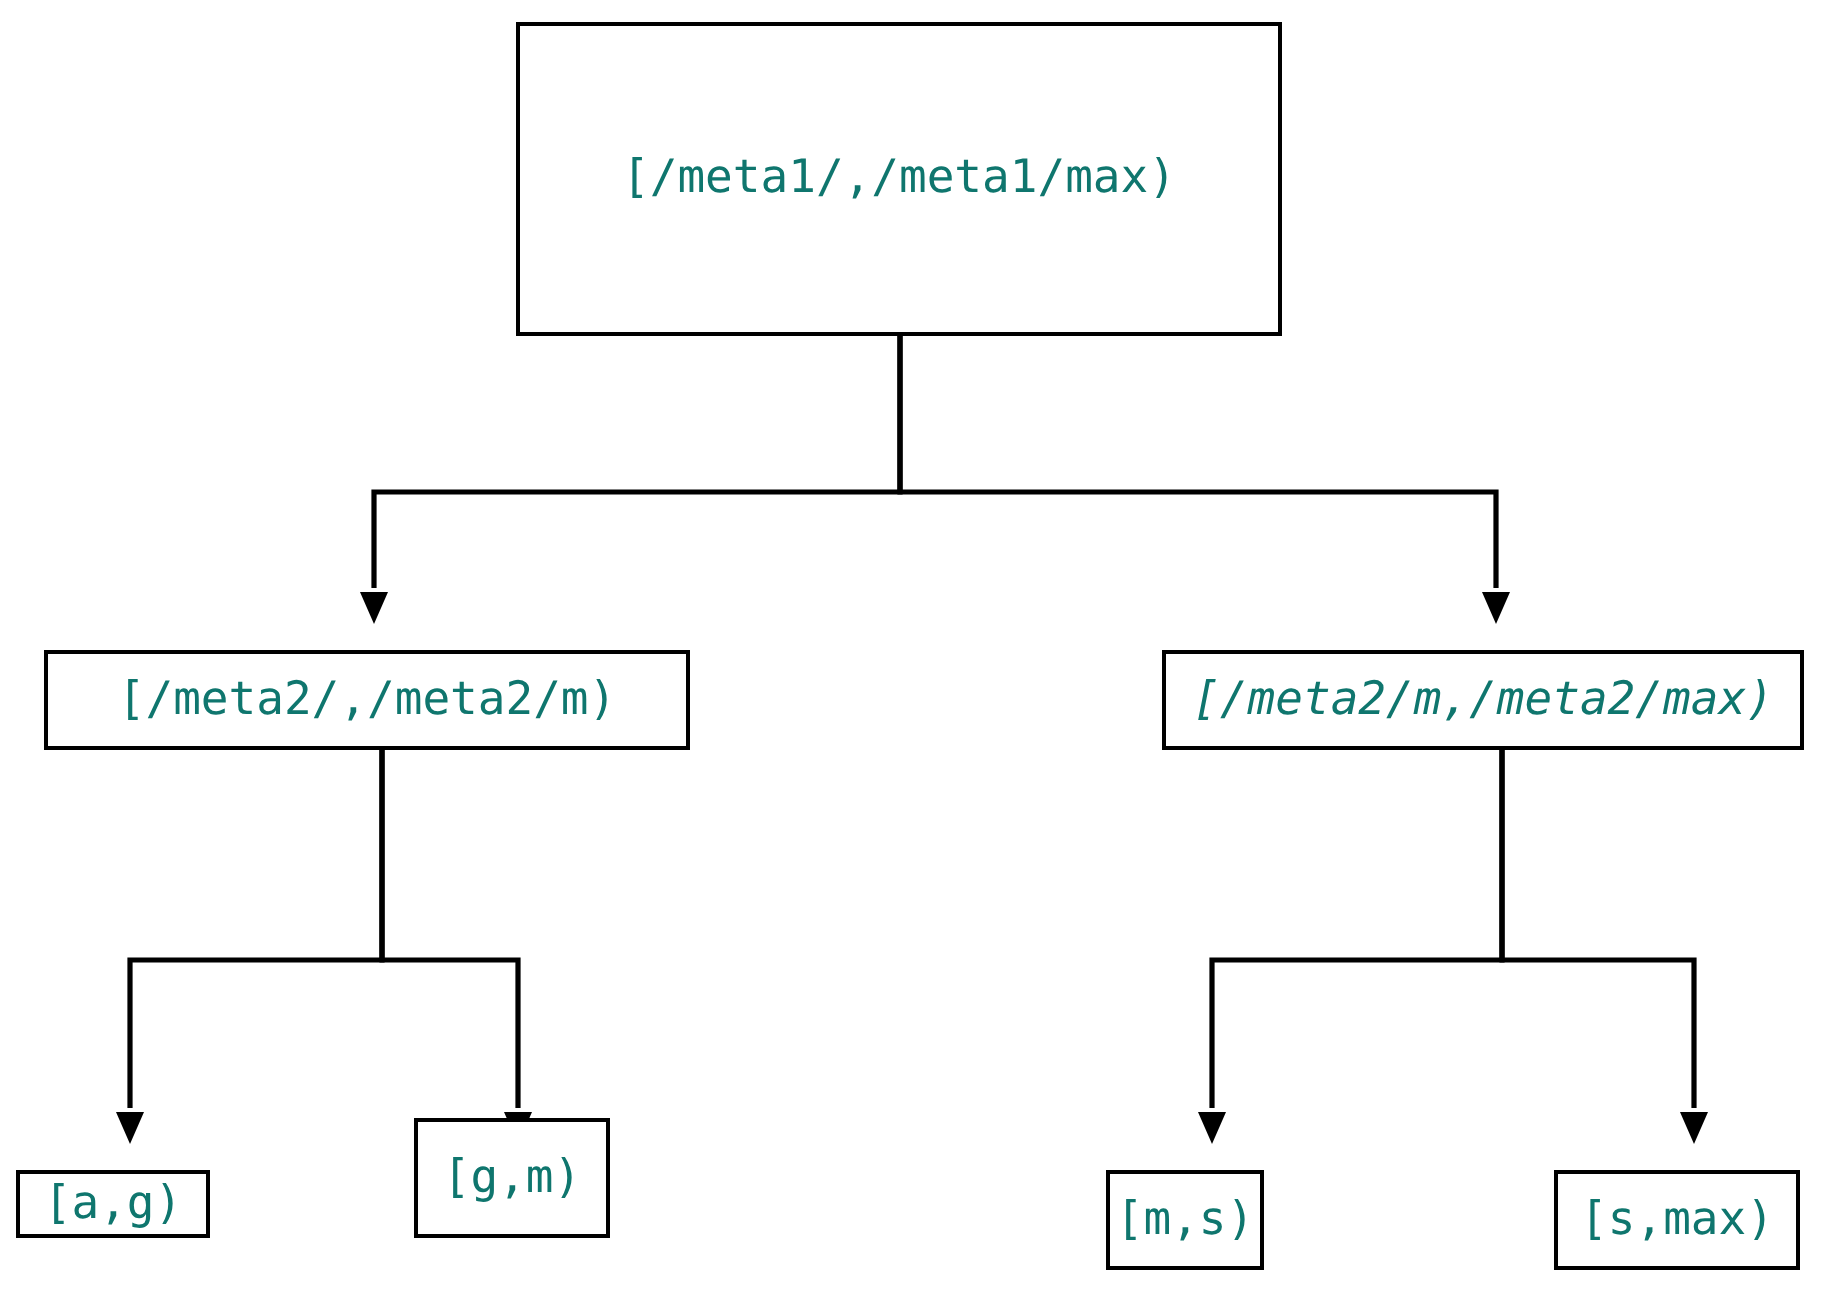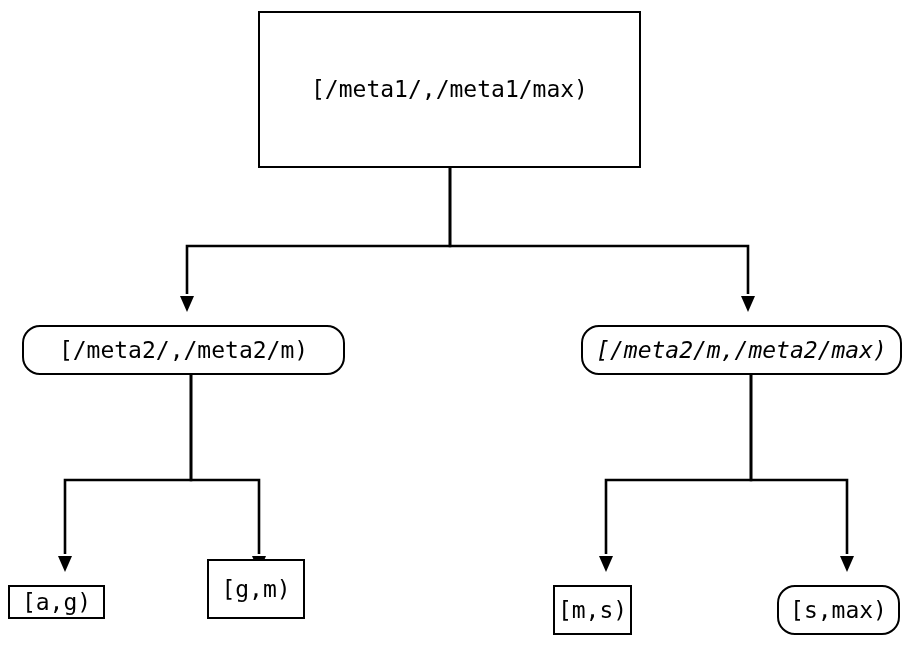--- a/index.html
+++ b/index.html
@@ -24,31 +24,31 @@
     height: 652px;
   }
   .node-box {
     position: absolute;
     box-sizing: border-box;
     border: 2px solid #000000;
     background: #ffffff;
     display: flex;
     align-items: center;
     justify-content: center;
-    color: #000000;
+    color: #0f766e;
     letter-spacing: 0px;
     white-space: nowrap;
     z-index: 2;
   }
   .node-label {
     display: block;
     line-height: 1;
   }
   .level-root { font-size: 23px; }
-  .level-mid  { font-size: 23px; border-radius: 18px; }
+  .level-mid  { font-size: 23px; }
   .level-leaf { font-size: 23px; }
 </style>
 </head>
 <body>
 
 <div id="diagram-root">
 
   <svg id="edge-layer" width="912" height="652" viewBox="0 0 912 652" xmlns="http://www.w3.org/2000/svg">
 
     <g>
@@ -99,17 +99,17 @@
   </div>
 
   <div class="node-box level-leaf" style="left:207px; top:559px; width:98px; height:60px;">
     <span class="node-label">[g,m)</span>
   </div>
 
   <div class="node-box level-leaf" style="left:553px; top:585px; width:79px; height:50px;">
     <span class="node-label">[m,s)</span>
   </div>
 
-  <div class="node-box level-leaf" style="left:777px; top:585px; width:123px; height:50px;border-radius:18px;">
+  <div class="node-box level-leaf" style="left:777px; top:585px; width:123px; height:50px;">
     <span class="node-label">[s,max)</span>
   </div>
 
 </div>
 
 </body></html>

